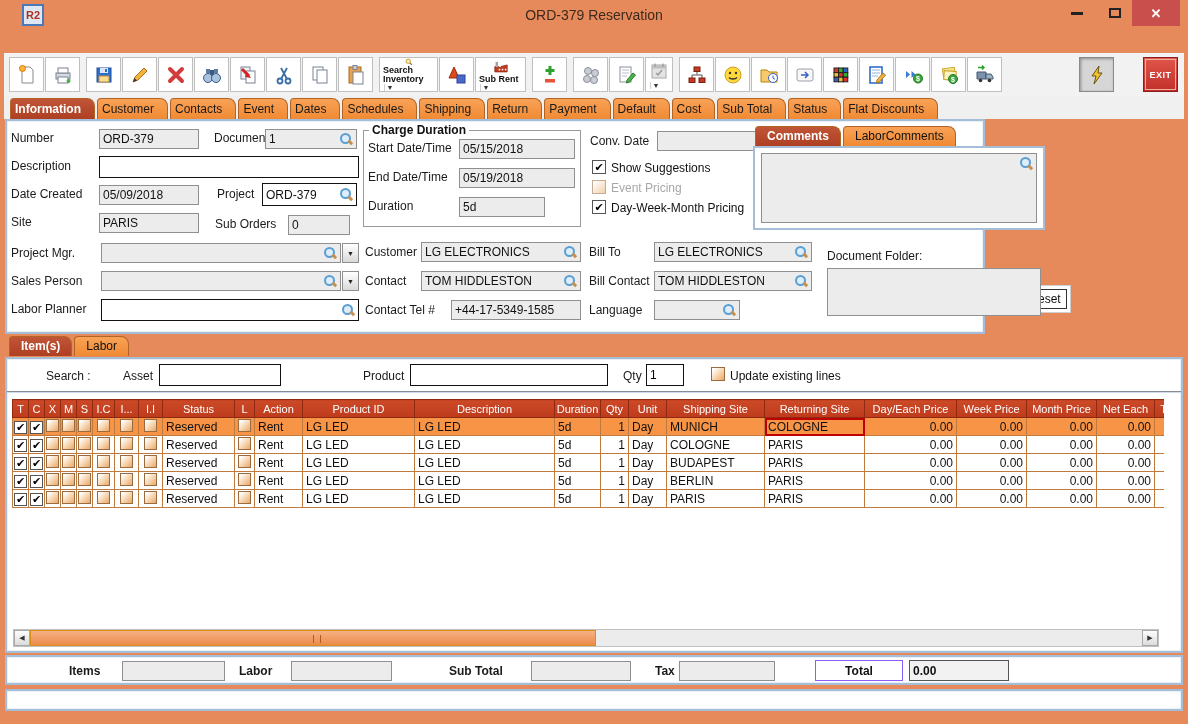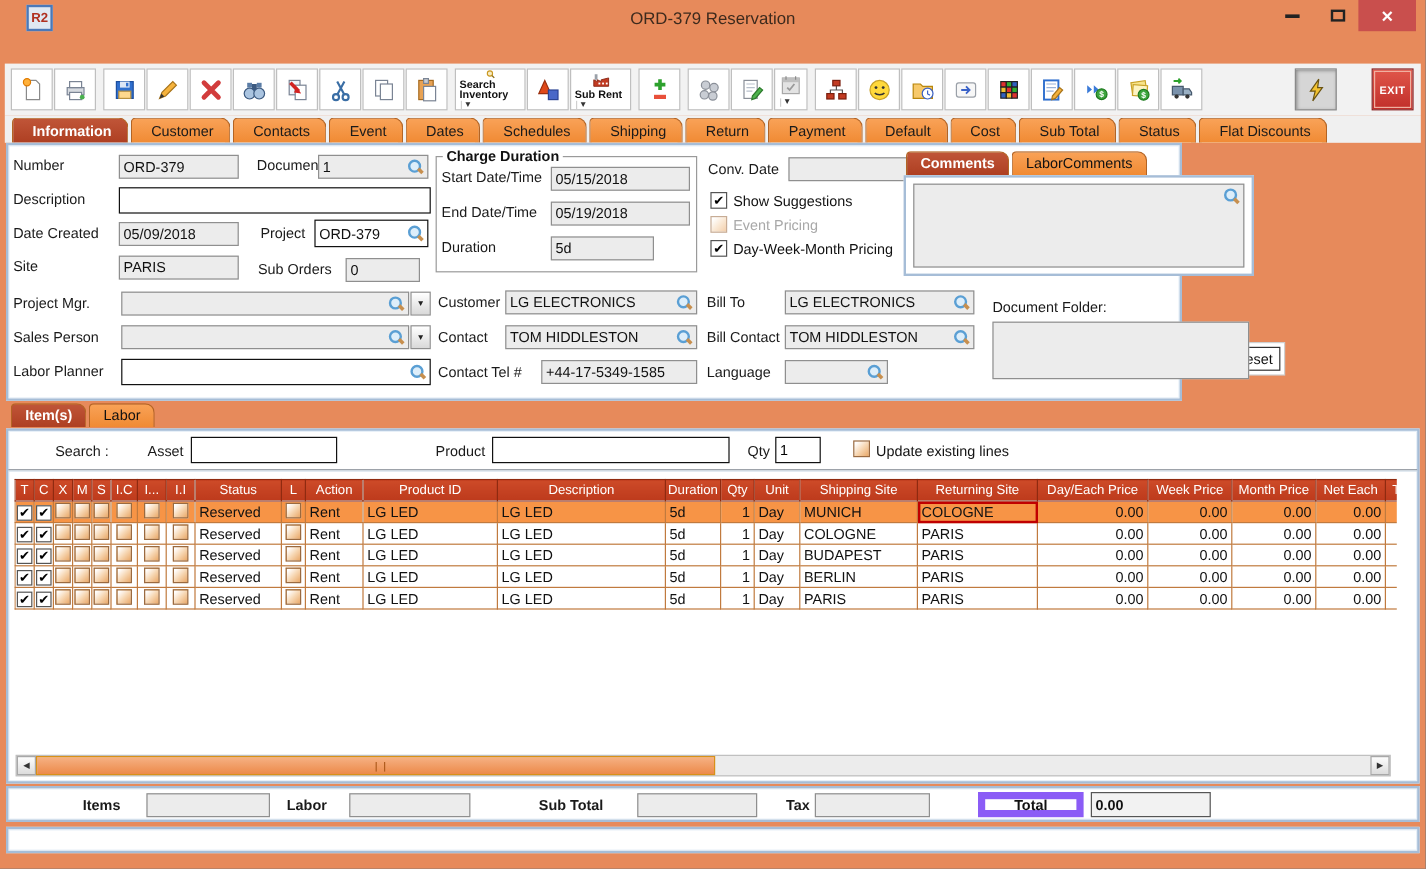--- a/index.html
+++ b/index.html
@@ -23,21 +23,21 @@
   .tb{width:35px;height:35px;background:#fff;border:1px solid #bfbfbf;display:flex;align-items:center;justify-content:center;margin-right:1px;flex:none;}
   .tb.gap{margin-left:5px;}
   .tb.wide{width:auto;padding:0 2px;flex-direction:column;}
   .tb .lbl2{width:52px;font-size:9px;font-weight:bold;line-height:9px;text-align:left;margin-left:1px;}
   .tb .dd{width:11px;align-self:stretch;border-left:1px solid #cfcfcf;margin-left:2px;display:flex;align-items:center;justify-content:center;font-size:7px;color:#333;}
   .tb.pressed{background:#d6d6d6;border:1px solid #8a8a8a;box-shadow:inset 1px 1px 3px rgba(0,0,0,.35);}
   .tb.exit{background:linear-gradient(#e0564a,#c12f2a);border:1px solid #8a1f1f;color:#fff;font-weight:bold;font-size:9px;letter-spacing:.5px;margin-left:28px;outline:1px solid #f0b0a0;outline-offset:-3px;}
   .sp-auto{margin-left:auto;}
   
   .tabstrip{position:absolute;left:4px;top:96px;width:1180px;height:23px;background:#f0f0f0;display:flex;align-items:flex-end;padding-left:6px;}
-  .tab{background:linear-gradient(#f9a257,#f08a33);border:1px solid #b36424;border-bottom:none;border-radius:4px 8px 0 0;padding:3px 13px 3px 16px;margin-right:2px;font-size:12px;color:#1a1a1a;height:21px;text-align:right;}
+  .tab{background:linear-gradient(#f9a257,#f08a33);border:1px solid #b36424;border-bottom:none;border-radius:4px 8px 0 0;padding:3px 13px 3px 4px;margin-right:2px;font-size:12px;color:#1a1a1a;height:21px;text-align:right;}
   .tab.active{background:linear-gradient(#c05538,#ae3f22);color:#fff;font-weight:bold;}
   .minitab{background:linear-gradient(#f9a257,#f08a33);border:1px solid #b36424;border-bottom:none;border-radius:4px 8px 0 0;padding:2px 11px;margin-right:2px;font-size:12px;display:inline-block;height:20px;}
   .minitab.active{background:linear-gradient(#c05538,#ae3f22);color:#fff;font-weight:bold;}
   
   .panel{position:absolute;background:#fff;border:2px solid #a6bdd7;box-shadow:inset 0 0 0 1px #e8f0f8;}
   .lbl{position:absolute;white-space:nowrap;color:#1a1a1a;}
   .b{font-weight:bold;}
   .fld{position:absolute;height:20px;background:#ececec;border:1px solid #8f8f8f;display:flex;align-items:center;padding:0 3px;white-space:nowrap;overflow:hidden;}
   .fld.editable{background:#fff;border:1px solid #111;}
   .fld .val{overflow:hidden;white-space:nowrap;}
@@ -62,21 +62,21 @@
   .grid td.num{text-align:right;}
   .grid td.c{text-align:center;padding:0;}
   .grid td .chk{position:static;width:13px;height:13px;display:inline-flex;margin-top:1px;}
   .grid td.selcell{outline:2px solid #c00000;outline-offset:-2px;}
   
   .hscroll{position:absolute;height:18px;background:#ececec;border:1px solid #c0c0c0;display:flex;align-items:center;}
   .harrow{width:16px;height:16px;background:linear-gradient(#fdfdfd,#dcdcdc);border:1px solid #a8a8a8;font-size:7px;color:#333;display:flex;align-items:center;justify-content:center;flex:none;}
   .hthumb{height:16px;background:linear-gradient(#f6b184,#ec8a4a);border:1px solid #d89018;position:relative;flex:none;}
   .hthumb::after{content:"";position:absolute;left:50%;top:4px;width:6px;height:8px;border-left:1px solid #b05c1e;border-right:1px solid #b05c1e;}
   
-  .totalbox{position:absolute;border:6px solid #8b5cf6;background:#fff;display:flex;align-items:center;justify-content:center;font-weight:bold;}
+  .totalbox{position:absolute;border:1px solid #8b5cf6;background:#fff;display:flex;align-items:center;justify-content:center;font-weight:bold;}
   .btnish{position:absolute;background:#fff;border:1px solid #333;box-shadow:0 0 0 3px #fff,0 0 0 4px #cfcfcf;font-size:12px;display:flex;align-items:center;justify-content:center;}
 </style>
 </head>
 <body>
 
 <div class="window">
 
   <div class="titlebar">
     <div class="app-badge">R2</div>
     <div class="title-text">ORD-379 Reservation</div>

